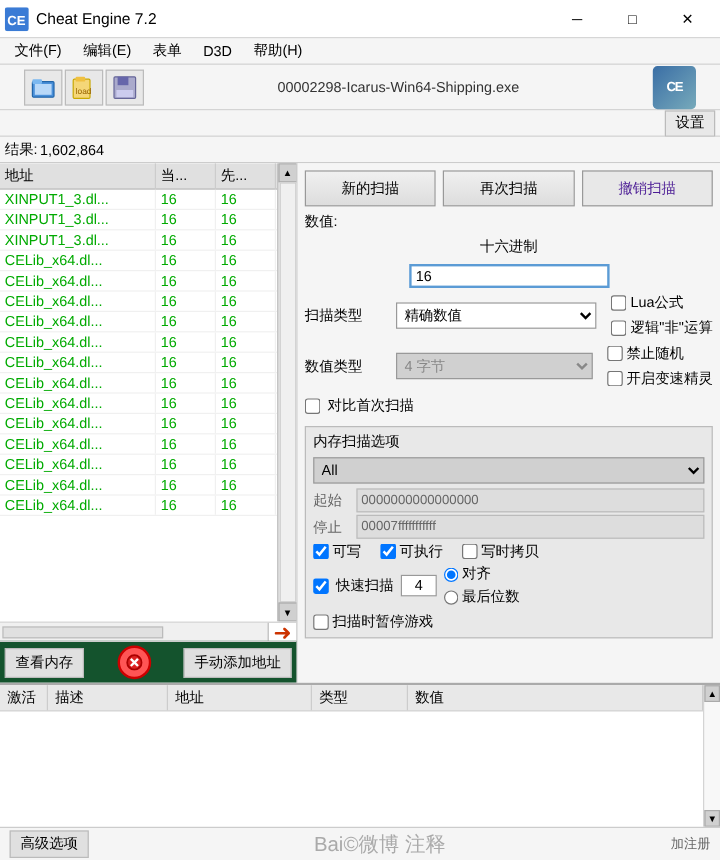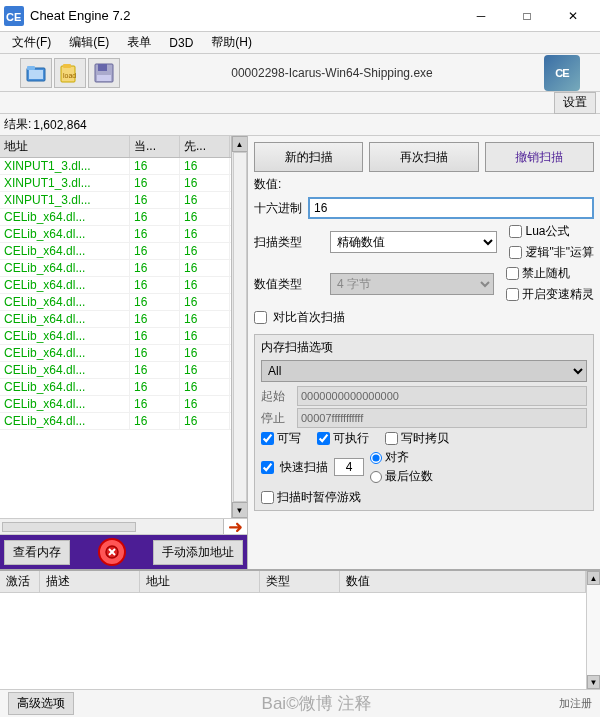--- a/index.html
+++ b/index.html
@@ -163,21 +163,21 @@
     }
     .addr-cell-addr { width: 130px; }
     .addr-cell-cur { width: 50px; }
     .addr-cell-prev { width: 50px; }
 
     
     .action-row {
       display: flex;
       align-items: center;
       padding: 3px 4px;
-      background: #4c1d95;
+      background: #14532d;
       border-top: 1px solid #ccc;
       gap: 4px;
     }
     .view-mem-btn {
       background: #e0e0e0;
       border: 1px solid #bbb;
       padding: 3px 8px;
       cursor: pointer;
       font-size: 12px;
     }
@@ -234,20 +234,21 @@
 
     
     .value-label-row {
       display: flex;
       align-items: center;
     }
     .hex-label-row {
       display: flex;
       align-items: center;
       gap: 6px;
+      flex-direction: column;
     }
     .hex-checkbox-label {
       font-size: 12px;
     }
     .value-input {
       flex: 1;
       height: 22px;
       border: 2px solid #5b9bd5;
       padding: 1px 4px;
       font-size: 12px;

